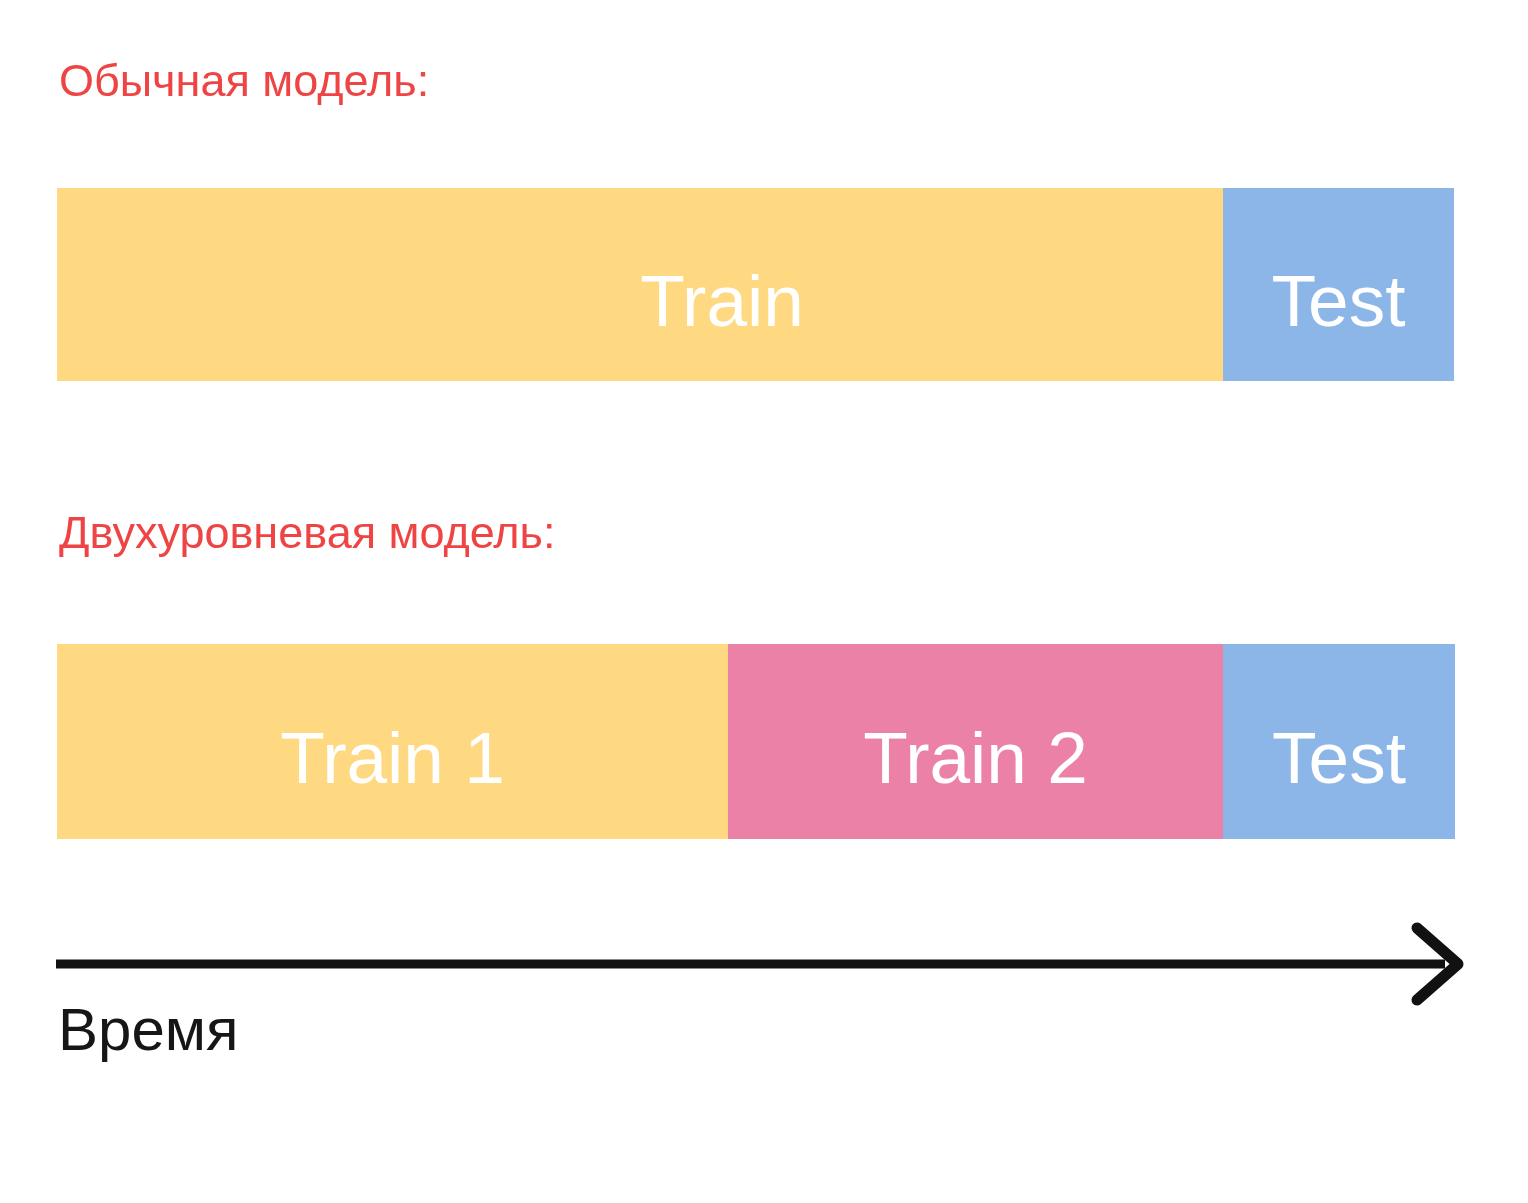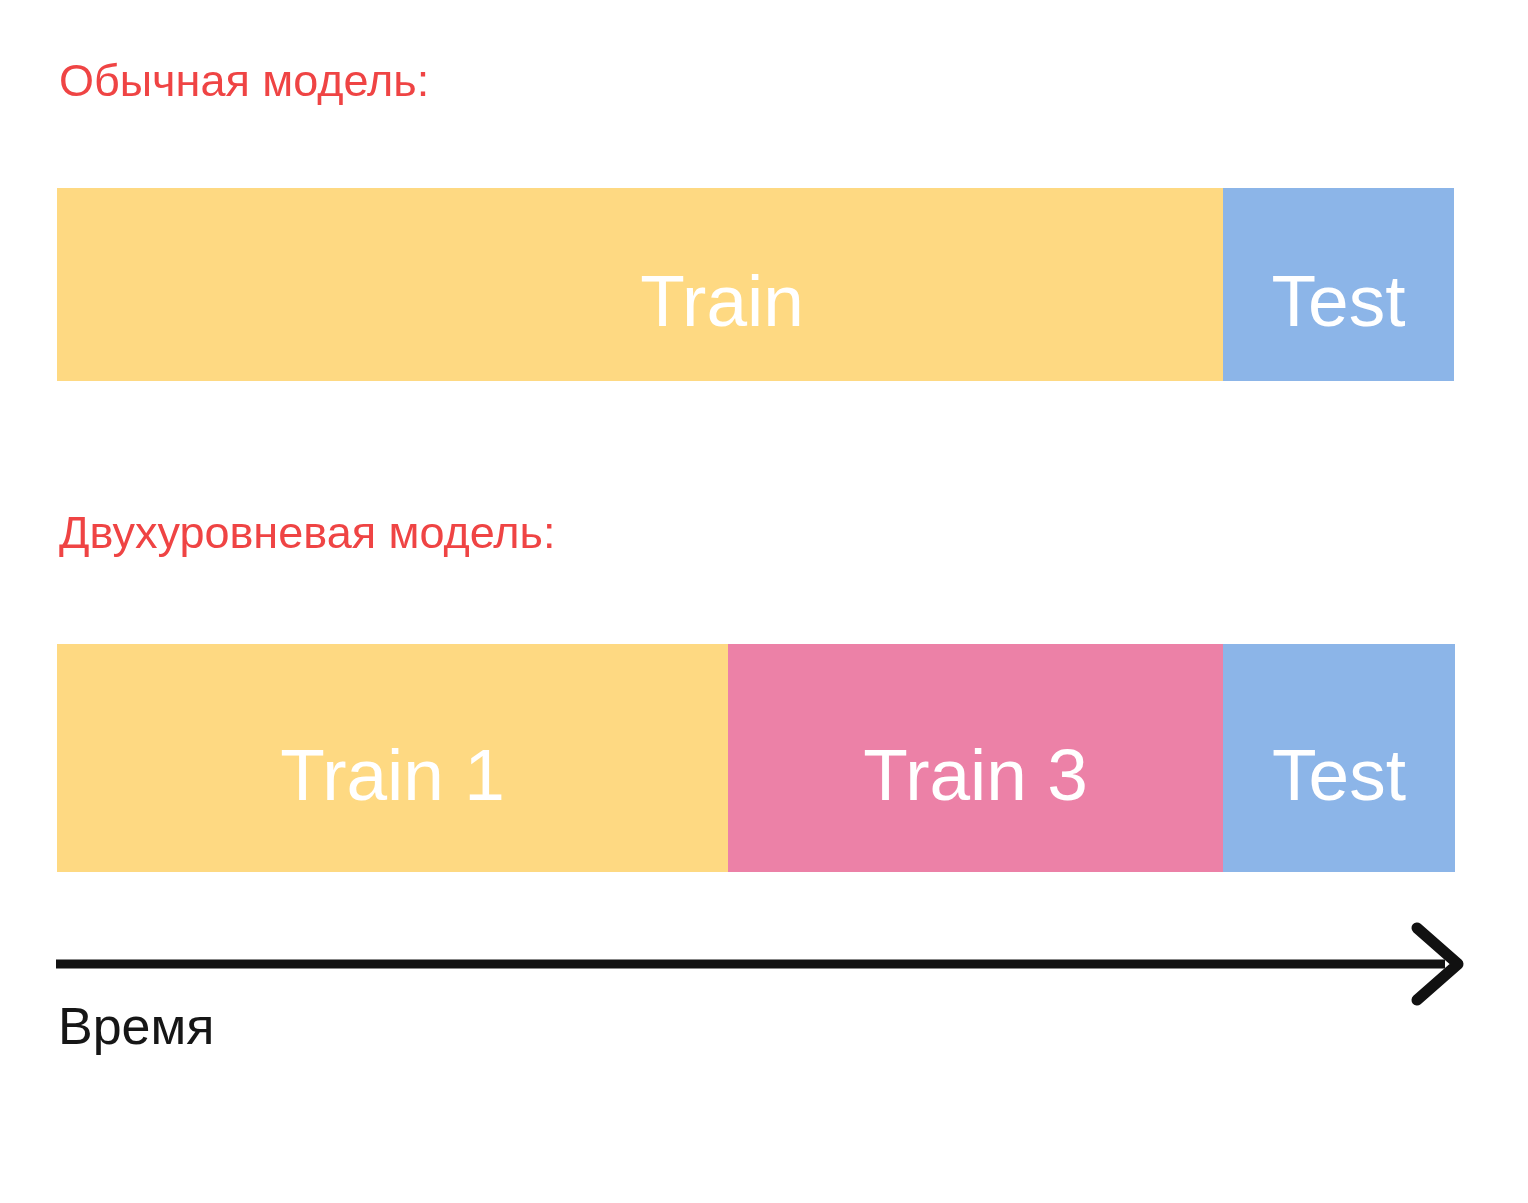--- a/index.html
+++ b/index.html
@@ -23,21 +23,21 @@
     white-space: nowrap;
   }
   .title-regular { left: 59px; top: 58px; }
   .title-two-level { left: 59px; top: 510px; text-align: right; }
   .bar {
     position: absolute;
     display: flex;
     width: max-content;
   }
   .bar-regular { left: 57px; top: 188px; height: 193px; }
-  .bar-two-level { left: 57px; top: 644px; height: 228px; }
+  .bar-two-level { left: 57px; top: 644px; height: 195px; }
   .bar-section {
     display: flex;
     align-items: center;
     justify-content: center;
     height: 100%;
   }
   .bar-section span {
     position: relative;
     top: 6px;
     font-size: 73px;
@@ -50,21 +50,21 @@
     left: 0;
     top: 0;
     width: 1528px;
     height: 1203px;
     pointer-events: none;
   }
   .time-label {
     position: absolute;
     left: 58px;
     top: 1000px;
-    font-size: 52px;
+    font-size: 60px;
     line-height: 1;
     color: #161616;
     white-space: nowrap;
   }
 </style>
 </head>
 <body>
 
 <div class="canvas">
 
@@ -79,21 +79,21 @@
       </div>
     </div>
 
   <div class="title title-two-level">Двухуровневая модель:</div>
 
   <div class="bar bar-two-level">
       <div class="bar-section" style="width: 671px; background: rgb(254, 217, 130);">
         <span style="color: rgb(255, 255, 255);">Train 1</span>
       </div>
       <div class="bar-section" style="width: 495px; background: rgb(236, 129, 167);">
-        <span style="color: rgb(255, 255, 255);">Train 3</span>
+        <span style="color: rgb(255, 255, 255);">Train 2</span>
       </div>
       <div class="bar-section" style="width: 232px; background: rgb(140, 181, 232);">
         <span style="color: rgb(255, 255, 255);">Test</span>
       </div>
     </div>
 
   <svg class="time-axis-svg" viewBox="0 0 1528 1203">
     <line x1="56" y1="964" x2="1445" y2="964" stroke-width="9" fill="none" stroke="#111111"></line>
     <polyline points="1417,928 1458,964 1417,1000" fill="none" stroke-width="11" stroke-linecap="round" stroke-linejoin="round" stroke="#111111"></polyline>
   </svg>

